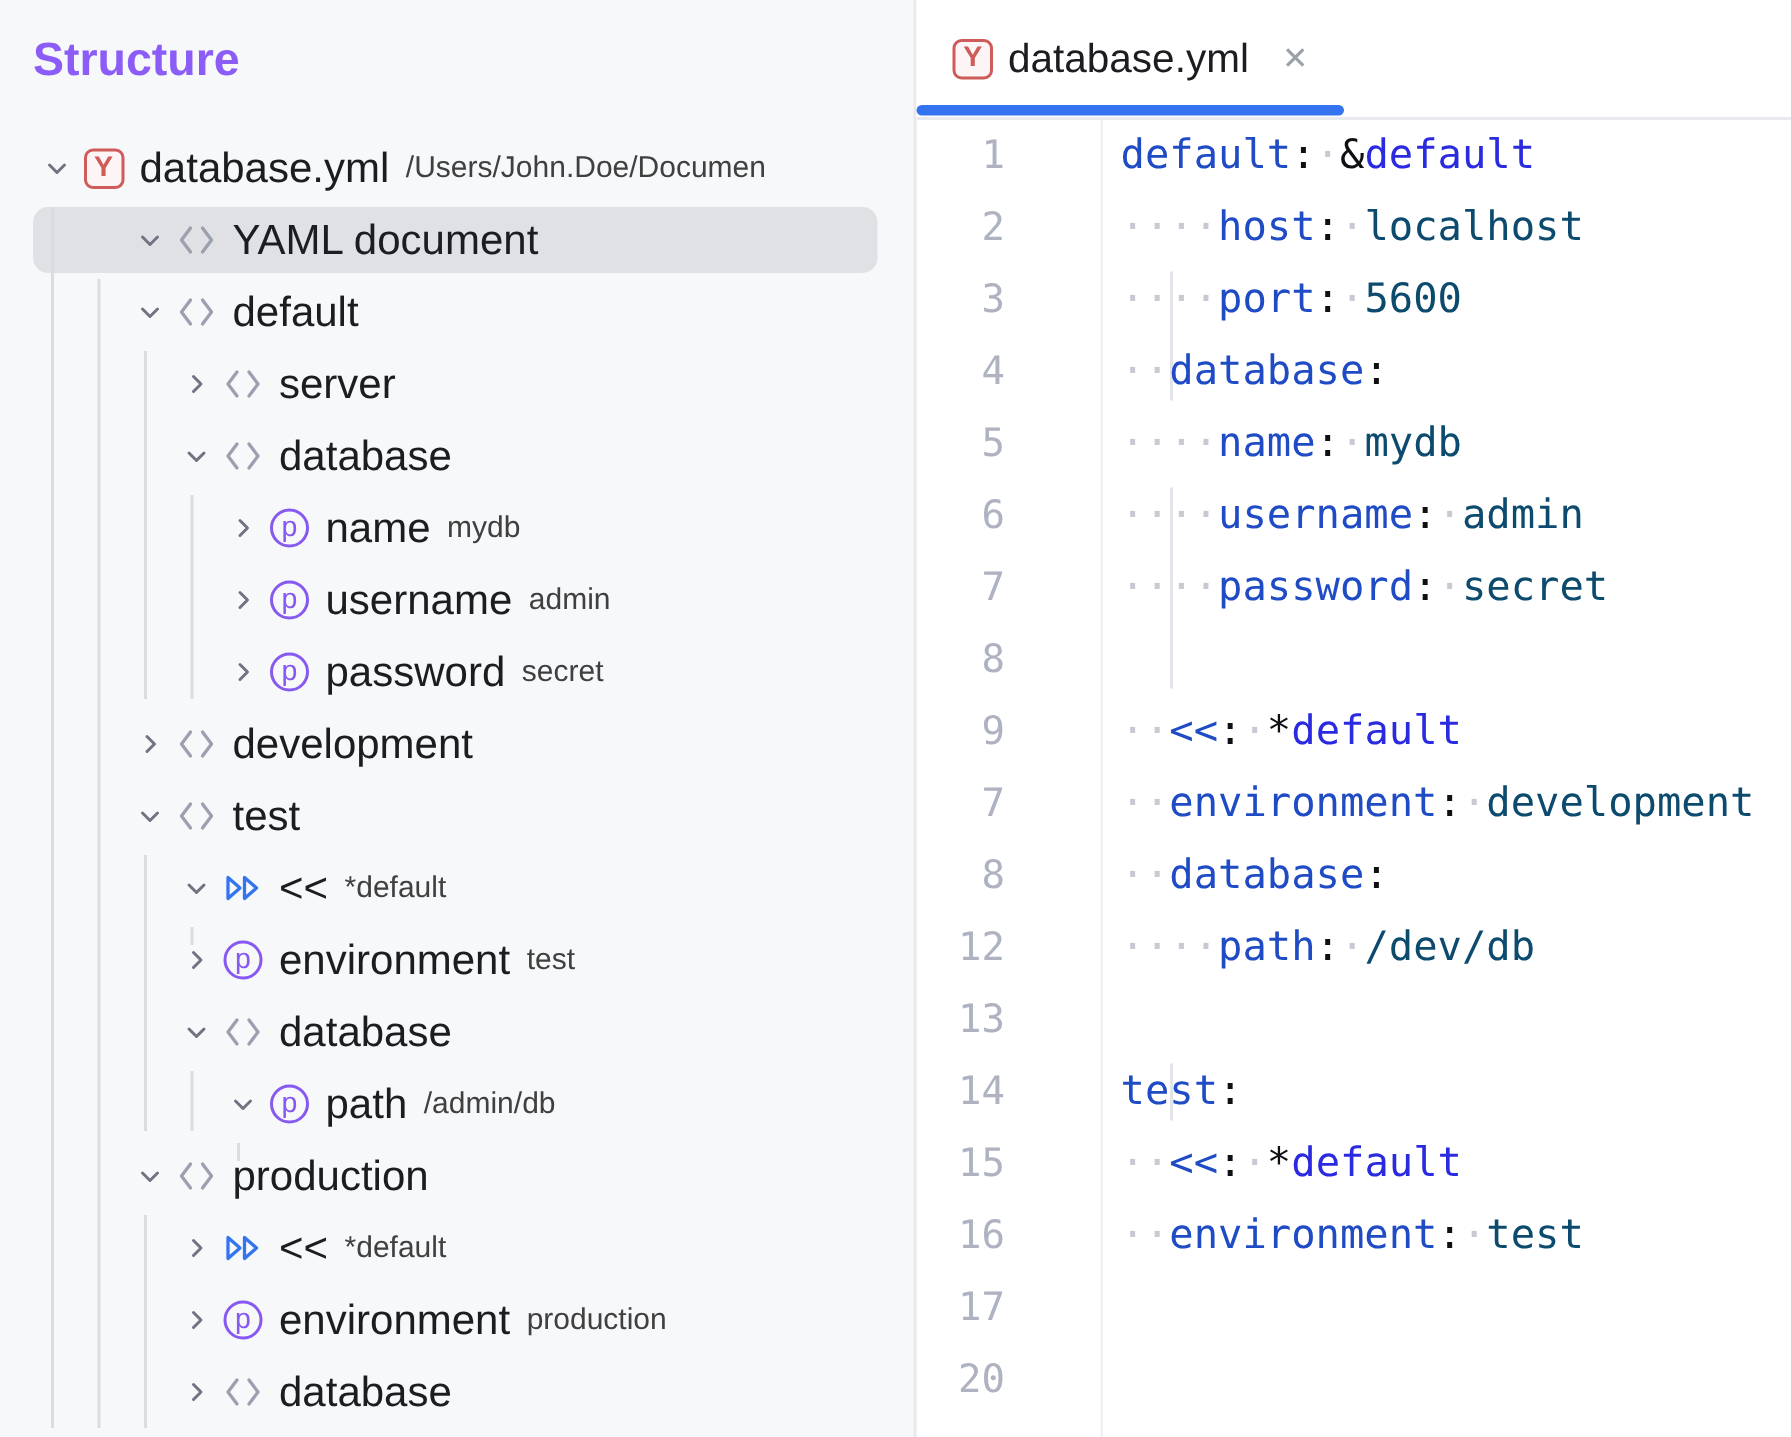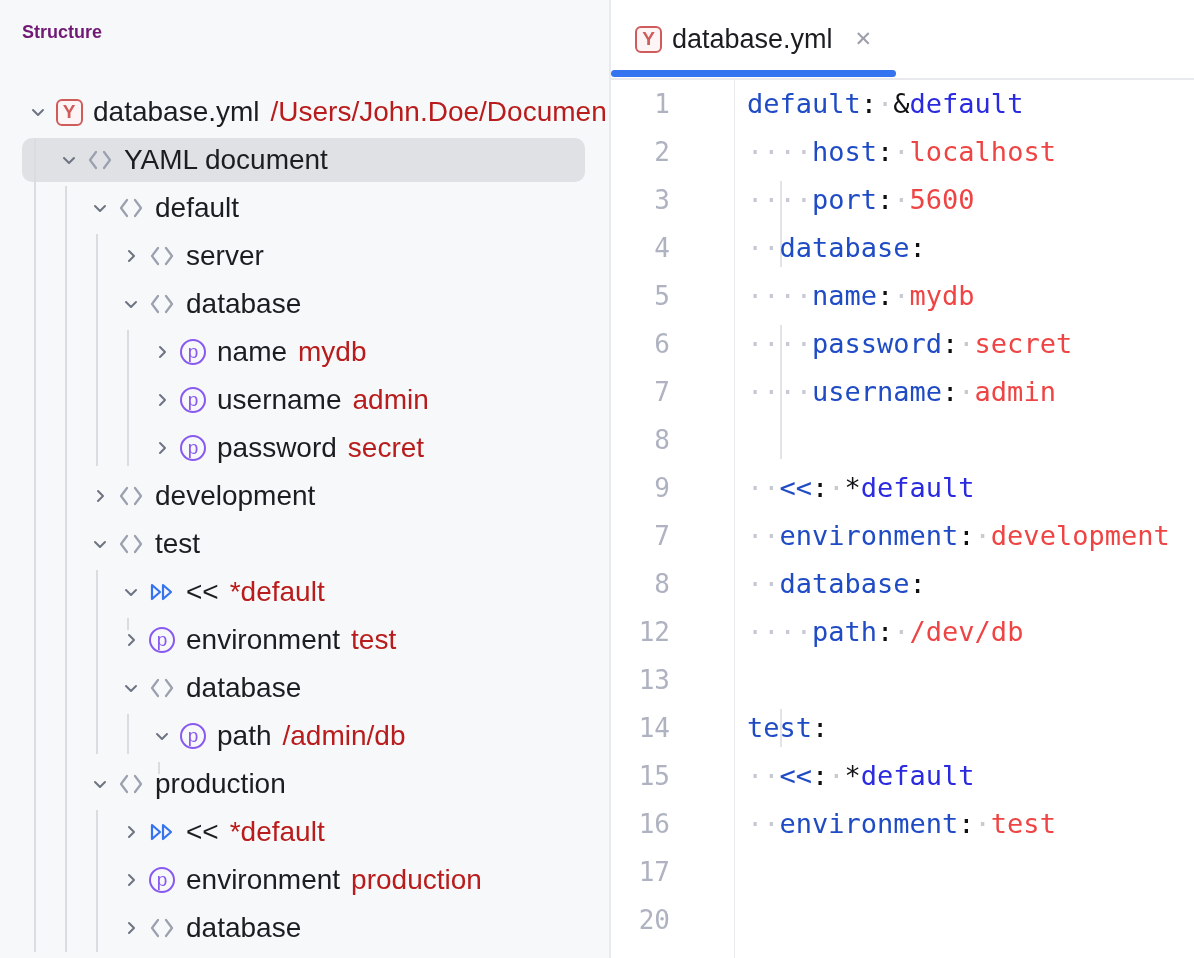--- a/index.html
+++ b/index.html
@@ -9,34 +9,34 @@
     -webkit-font-smoothing:antialiased;
   }
   .app{display:flex;width:1194px;height:958px;}
 
   
   .structure-panel{
     width:611px;flex:none;background:#F7F8FA;box-sizing:border-box;
     border-right:2px solid #E9EAEE;overflow:hidden;position:relative;
   }
   .panel-header{
-    font-size:18px;font-weight:700;color:#701a75;
+    font-size:31px;font-weight:700;color:#8b5cf6;
     padding:22px 0 0 22px;height:42px;box-sizing:content-box;
   }
   .tree{position:relative;margin-top:24px;}
   .trow{position:relative;height:48px;display:flex;align-items:center;white-space:nowrap;}
   .trow>*{position:relative;z-index:1;}
   .selbg{
     position:absolute;left:22px;top:2px;width:563px;height:44px;
     background:var(--selection,#DFE1E5);border-radius:10px;z-index:0;
   }
   .chev{width:24px;height:24px;flex:none;display:flex;align-items:center;justify-content:center;cursor:pointer;}
   .ticon{width:30px;height:30px;flex:none;margin-left:4px;margin-right:9px;display:flex;align-items:center;justify-content:center;}
   .tlabel{font-size:28px;color:#1C1D21;}
-  .tvalue{font-size:28px;color:#b91c1c;margin-left:11px;}
+  .tvalue{font-size:20px;color:#404040;margin-left:11px;}
   .tguide{position:absolute;width:2px;background:#DADCE1;z-index:0;}
 
   .yicon{
     width:27px;height:27px;box-sizing:border-box;flex:none;
     border:2px solid var(--yaml-red,#CF5B5B);border-radius:6px;background:#FDF5F5;
     color:var(--yaml-red,#CF5B5B);font-size:19px;font-weight:600;
     display:flex;align-items:center;justify-content:center;
   }
   .picon{
     width:26px;height:26px;box-sizing:border-box;
@@ -63,21 +63,21 @@
   .gutter{
     width:124px;flex:none;box-sizing:border-box;padding-right:64px;padding-top:0;
     text-align:right;color:#AEB2C1;border-right:1px solid #E9EAEE;
   }
   .lnum{height:48px;line-height:48px;font-size:26px;}
   .code{position:relative;flex:1;overflow:hidden;padding-left:12px;font-size:27px;color:#0F1013;}
   .cline{height:48px;line-height:48px;white-space:pre;position:relative;z-index:1;}
   .tok-key{color:var(--key-blue,#1F4BC5);}
   .tok-anchor{color:var(--anchor-blue,#2A2AE0);}
   .tok-punct{color:#0F1013;}
-  .tok-val{color:#ef4444;}
+  .tok-val{color:#0c4a6e;}
   .tok-ws{color:#C7CAD3;}
   .eguide{position:absolute;width:2px;background:#E2E4E9;z-index:0;left:calc(12px + 2ch);}
 </style>
 </head>
 <body>
 
 <div class="app">
 
   <aside class="structure-panel">
     <div class="panel-header">Structure</div>
@@ -87,21 +87,21 @@
             <svg width="22" height="22" viewBox="0 0 22 22">
               <polyline points="6,9 11,14 16,9" fill="none" stroke="#6F7482" stroke-width="2" stroke-linecap="round" stroke-linejoin="round"></polyline>
             </svg>
           </span>
           <span class="ticon">
             <span class="yicon">Y</span>
           </span>
           <span class="tlabel">database.yml</span>
           <span class="tvalue">/Users/John.Doe/Documen</span>
         </div>
-        <div class="trow" style="padding-left: 57px;">
+        <div class="trow" style="padding-left: 88px;">
           <span class="selbg"></span>
           <span class="chev">
             <svg width="22" height="22" viewBox="0 0 22 22">
               <polyline points="6,9 11,14 16,9" fill="none" stroke="#6F7482" stroke-width="2" stroke-linecap="round" stroke-linejoin="round"></polyline>
             </svg>
           </span>
           <span class="ticon">
             <svg width="30" height="26" viewBox="0 0 30 26">
               <path d="M11 5 L5 13 L11 21" fill="none" stroke="#9AA0AE" stroke-width="2.2" stroke-linecap="round" stroke-linejoin="round"></path>
               <path d="M19 5 L25 13 L19 21" fill="none" stroke="#9AA0AE" stroke-width="2.2" stroke-linecap="round" stroke-linejoin="round"></path>
@@ -364,22 +364,22 @@
           <div class="lnum">16</div>
           <div class="lnum">17</div>
           <div class="lnum">20</div>
         </div>
       <div class="code" id="code">
           <div class="cline"><span class="tok-key">default</span><span class="tok-punct">:</span><span class="tok-ws">·</span><span class="tok-punct">&amp;</span><span class="tok-anchor">default</span></div>
           <div class="cline"><span class="tok-ws">····</span><span class="tok-key">host</span><span class="tok-punct">:</span><span class="tok-ws">·</span><span class="tok-val">localhost</span></div>
           <div class="cline"><span class="tok-ws">····</span><span class="tok-key">port</span><span class="tok-punct">:</span><span class="tok-ws">·</span><span class="tok-val">5600</span></div>
           <div class="cline"><span class="tok-ws">··</span><span class="tok-key">database</span><span class="tok-punct">:</span></div>
           <div class="cline"><span class="tok-ws">····</span><span class="tok-key">name</span><span class="tok-punct">:</span><span class="tok-ws">·</span><span class="tok-val">mydb</span></div>
+          <div class="cline"><span class="tok-ws">····</span><span class="tok-key">username</span><span class="tok-punct">:</span><span class="tok-ws">·</span><span class="tok-val">admin</span></div>
           <div class="cline"><span class="tok-ws">····</span><span class="tok-key">password</span><span class="tok-punct">:</span><span class="tok-ws">·</span><span class="tok-val">secret</span></div>
-          <div class="cline"><span class="tok-ws">····</span><span class="tok-key">username</span><span class="tok-punct">:</span><span class="tok-ws">·</span><span class="tok-val">admin</span></div>
           <div class="cline">&nbsp;</div>
           <div class="cline"><span class="tok-ws">··</span><span class="tok-key">&lt;&lt;</span><span class="tok-punct">:</span><span class="tok-ws">·</span><span class="tok-punct">*</span><span class="tok-anchor">default</span></div>
           <div class="cline"><span class="tok-ws">··</span><span class="tok-key">environment</span><span class="tok-punct">:</span><span class="tok-ws">·</span><span class="tok-val">development</span></div>
           <div class="cline"><span class="tok-ws">··</span><span class="tok-key">database</span><span class="tok-punct">:</span></div>
           <div class="cline"><span class="tok-ws">····</span><span class="tok-key">path</span><span class="tok-punct">:</span><span class="tok-ws">·</span><span class="tok-val">/dev/db</span></div>
           <div class="cline">&nbsp;</div>
           <div class="cline"><span class="tok-key">test</span><span class="tok-punct">:</span></div>
           <div class="cline"><span class="tok-ws">··</span><span class="tok-key">&lt;&lt;</span><span class="tok-punct">:</span><span class="tok-ws">·</span><span class="tok-punct">*</span><span class="tok-anchor">default</span></div>
           <div class="cline"><span class="tok-ws">··</span><span class="tok-key">environment</span><span class="tok-punct">:</span><span class="tok-ws">·</span><span class="tok-val">test</span></div>
           <div class="eguide" style="top: 101px; height: 86px;"></div>

